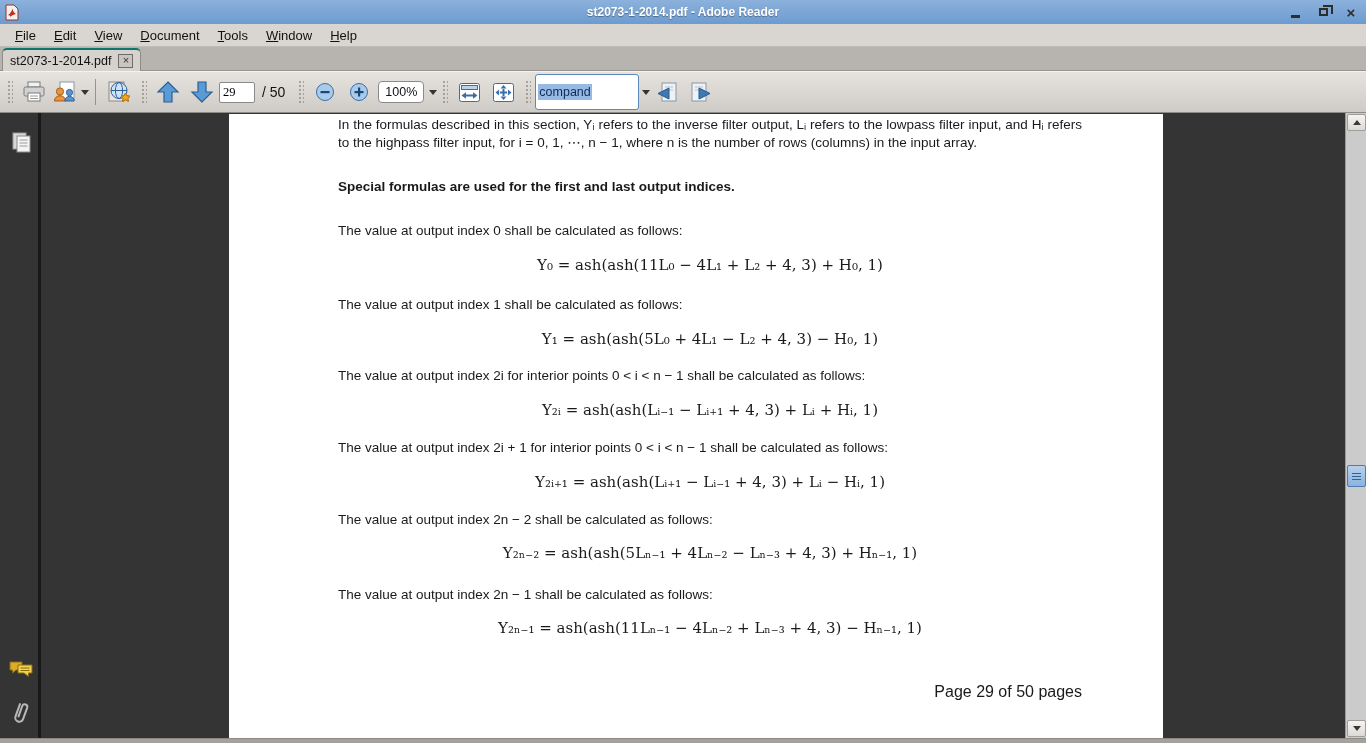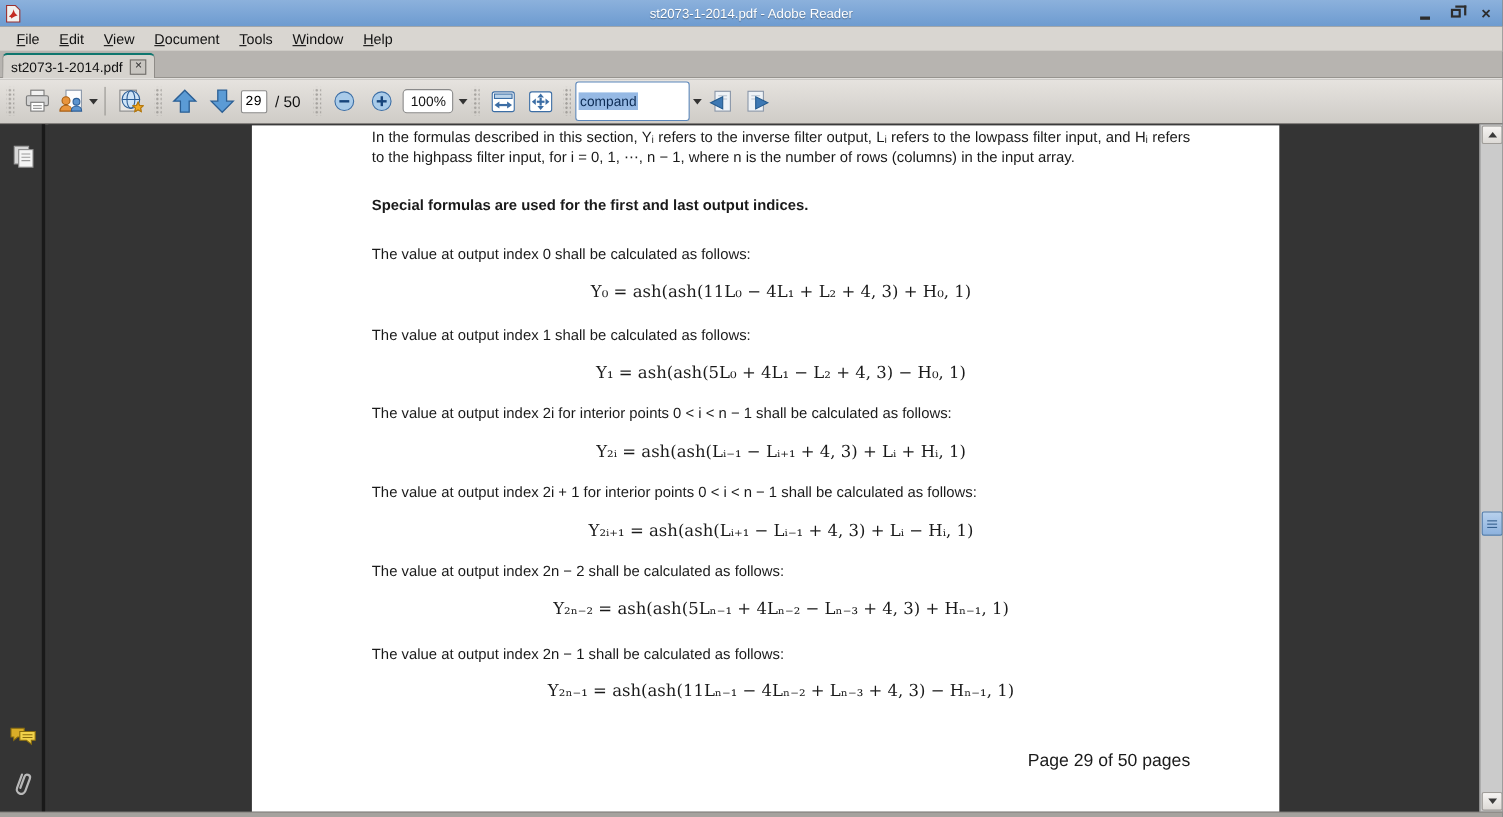--- a/index.html
+++ b/index.html
@@ -4,21 +4,21 @@
 <style>
   * { margin:0; padding:0; box-sizing:border-box; }
   html,body { width:1366px; height:743px; overflow:hidden; }
   body { font-family:"Liberation Sans", sans-serif; position:relative; background:#343434; }
 
   
   .titlebar { position:absolute; top:0; left:0; width:100%; height:24px;
     background:linear-gradient(#8cb1dc,#6d9bd0); display:flex; align-items:center; }
   .app-icon { width:17px; height:17px; margin-left:3px; }
   .title-text { position:absolute; left:0; right:0; text-align:center; color:#fff;
-    font-weight:normal; font-size:12px; text-shadow:0 1px 1px rgba(0,0,0,.35); }
+    font-weight:bold; font-size:12px; text-shadow:0 1px 1px rgba(0,0,0,.35); }
   .win-controls { position:absolute; right:6px; top:0; height:24px; display:flex; align-items:center; gap:10px; }
   .win-btn { width:18px; height:18px; display:flex; align-items:center; justify-content:center; color:#2d2d2d; }
   .min-glyph { width:9px; height:3px; background:#2d2d2d; margin-top:8px; }
   .max-glyph { width:9px; height:8px; border:2px solid #2d2d2d; position:relative; }
   .max-glyph:before { content:""; position:absolute; left:2px; top:-5px; width:8px; height:7px;
     border:2px solid #2d2d2d; border-bottom:none; border-left:none; }
   .close-glyph { font-size:15px; font-weight:bold; line-height:1; }
 
   
   .menubar { position:absolute; top:24px; left:0; width:100%; height:23px; background:#d9d6d1;
@@ -38,22 +38,22 @@
   
   .toolbar { position:absolute; top:71px; left:0; width:100%; height:42px;
     background:linear-gradient(#e6e3df,#cfccc7); border-top:1px solid #f4f2ef;
     border-bottom:1px solid #8e8b87; display:flex; align-items:center; padding:0 2px; }
   .tbtn { height:32px; min-width:34px; display:flex; align-items:center; justify-content:center; border-radius:3px; }
   .grip { width:7px; height:26px; margin:0 4px; opacity:.7;
     background-image:radial-gradient(circle,#8d8a86 1px,transparent 1.2px); background-size:4px 4px; background-position:1px 1px; }
   .vsep { width:1px; height:26px; background:#96938f; margin:0 6px; }
   .caret-down { width:0; height:0; border-left:4px solid transparent; border-right:4px solid transparent;
     border-top:5px solid #333; margin-left:3px; }
-  .pagenum-input { width:24px; height:21px; border:1px solid #8a8a8a; border-radius:2px; font-size:12.5px;
-    padding:0 3px; font-family:Liberation Mono, monospace; }
+  .pagenum-input { width:36px; height:21px; border:1px solid #8a8a8a; border-radius:2px; font-size:12.5px;
+    padding:0 3px; font-family:Liberation Serif, serif; }
   .page-total { font-size:14px; margin:0 8px 0 7px; color:#111; }
   .zoom-box { height:22px; background:#fff; border:1px solid #8a8a8a; border-radius:4px; display:flex;
     align-items:center; padding:0 6px; font-size:12.5px; margin:0 2px; color:#111; }
   .search-box { width:104px; height:36px; background:#fff; border:1px solid #5d88bb; border-radius:3px;
     display:flex; align-items:center; padding:0 2px; font-size:12.5px; overflow:hidden; }
   .search-sel { background:#96b9e4; color:#0d2c55; padding:1px 1px; }
 
   
   .sidebar { position:absolute; left:0; top:113px; width:41px; height:625px; background:#343434;
     border-right:3px solid #191919; }

